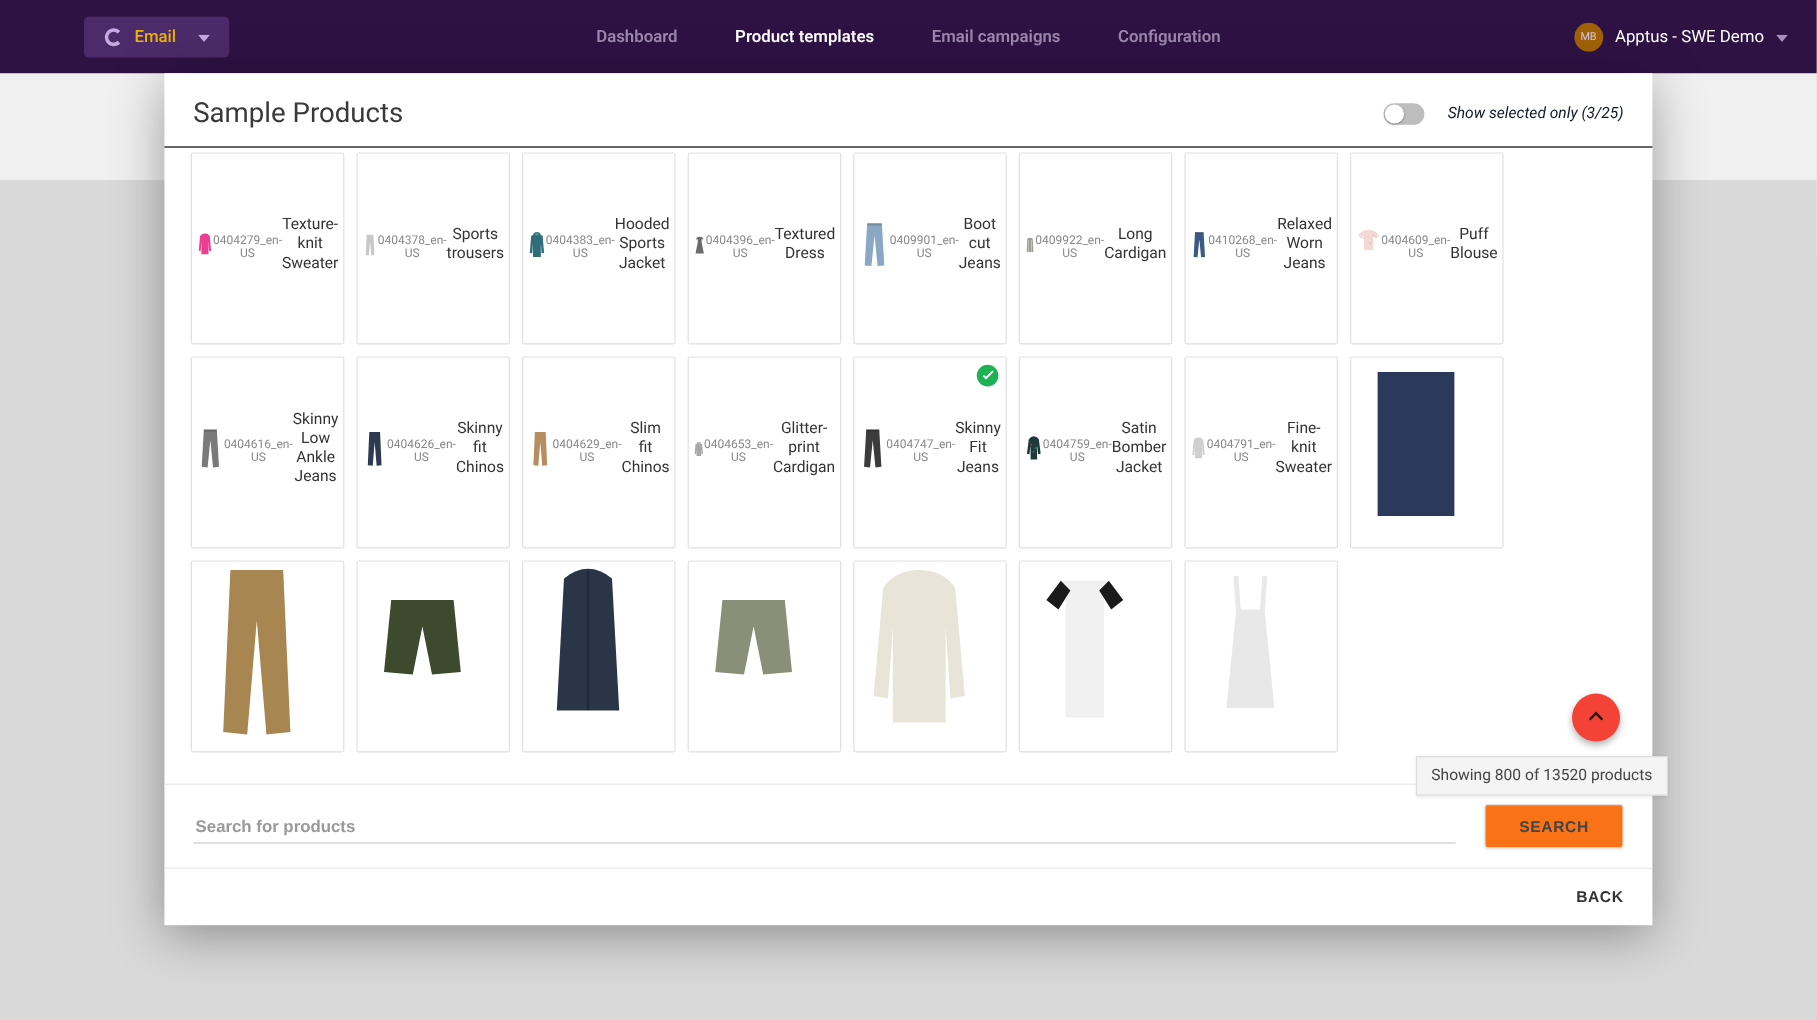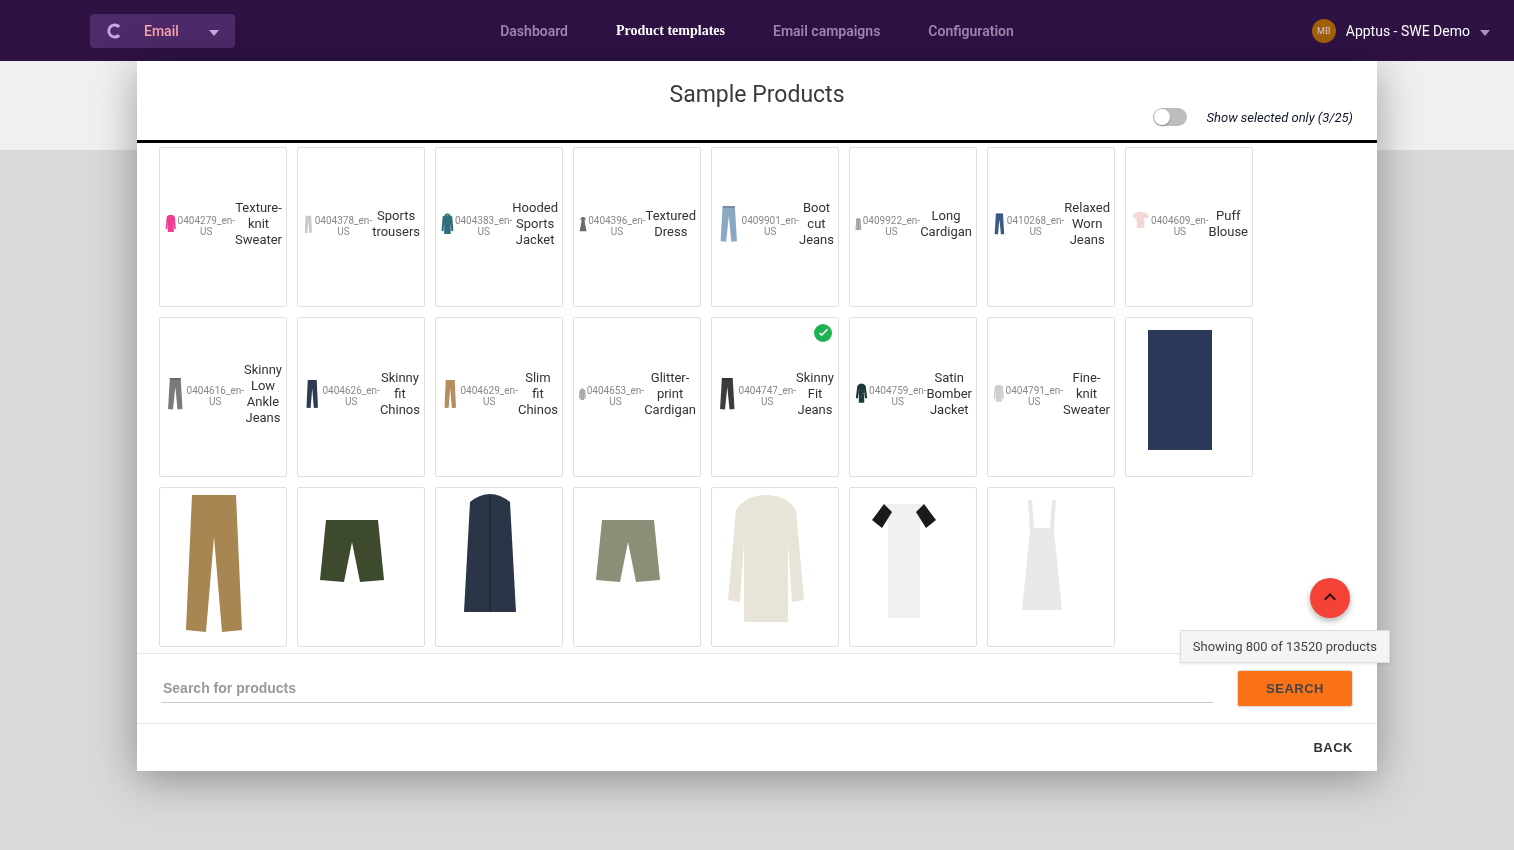--- a/index.html
+++ b/index.html
@@ -14,49 +14,48 @@
 .topbar {
   height: 61px;
   background: #2e1244;
   display: flex;
   align-items: center;
   padding: 0 24px 0 70px;
   position: relative;
 }
 .email-dropdown {
   background: #4d2a69;
-  color: #fca5a5;
+  color: #eab308;
   border-radius: 4px;
   padding: 8px 16px;
   display: flex;
   align-items: center;
-  gap: 20px;
+  gap: 8px;
   font-size: 14px;
   font-weight: 500;
   cursor: pointer;
-  margin-left: 20px;
 }
 .email-dropdown .swirl-icon {
   width: 18px; height: 18px;
 }
 .email-dropdown .chev { margin-left: 10px; }
 .nav-tabs {
   position: absolute;
   left: 50%;
   transform: translateX(-50%);
   display: flex;
   gap: 48px;
 }
 .nav-tab {
   color: #9b88ad;
   font-size: 14px;
   font-weight: 600;
   cursor: pointer;
 }
-.nav-tab.active { color: #fff; font-family: Liberation Serif, serif; }
+.nav-tab.active { color: #fff; }
 .user-area {
   margin-left: auto;
   display: flex;
   align-items: center;
   gap: 10px;
   color: #fff;
   font-size: 14px;
   cursor: pointer;
 }
 .avatar {
@@ -78,22 +77,21 @@
   height: 710px;
   background: #fff;
   box-shadow: 0 8px 40px rgba(0,0,0,0.35);
   display: flex;
   flex-direction: column;
 }
 .modal-header {
   padding: 20px 24px 14px;
   display: flex;
   align-items: center;
-  border-bottom: 3px solid #000000;
-  flex-direction: column;
+  border-bottom: 1px solid #000000;
 }
 .modal-title {
   font-size: 23px;
   font-weight: 400;
   color: #3a3a3a;
 }
 .toggle-area {
   margin-left: auto;
   display: flex;
   align-items: center;

